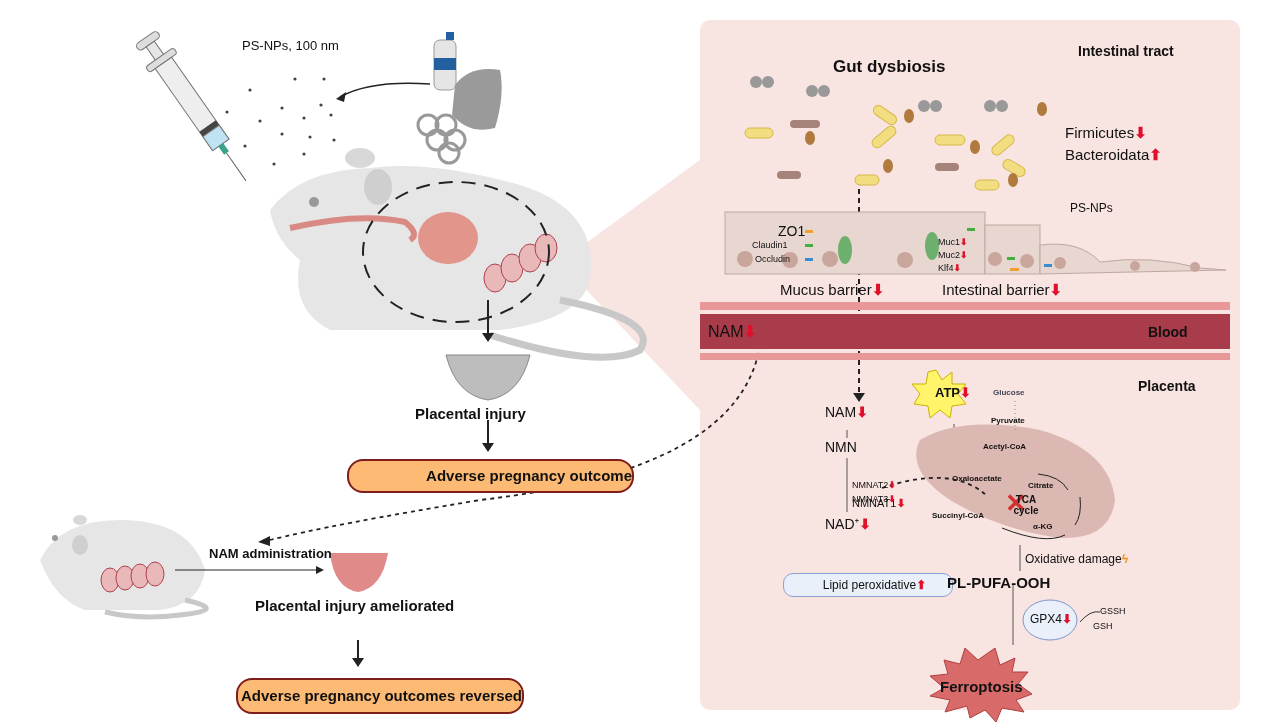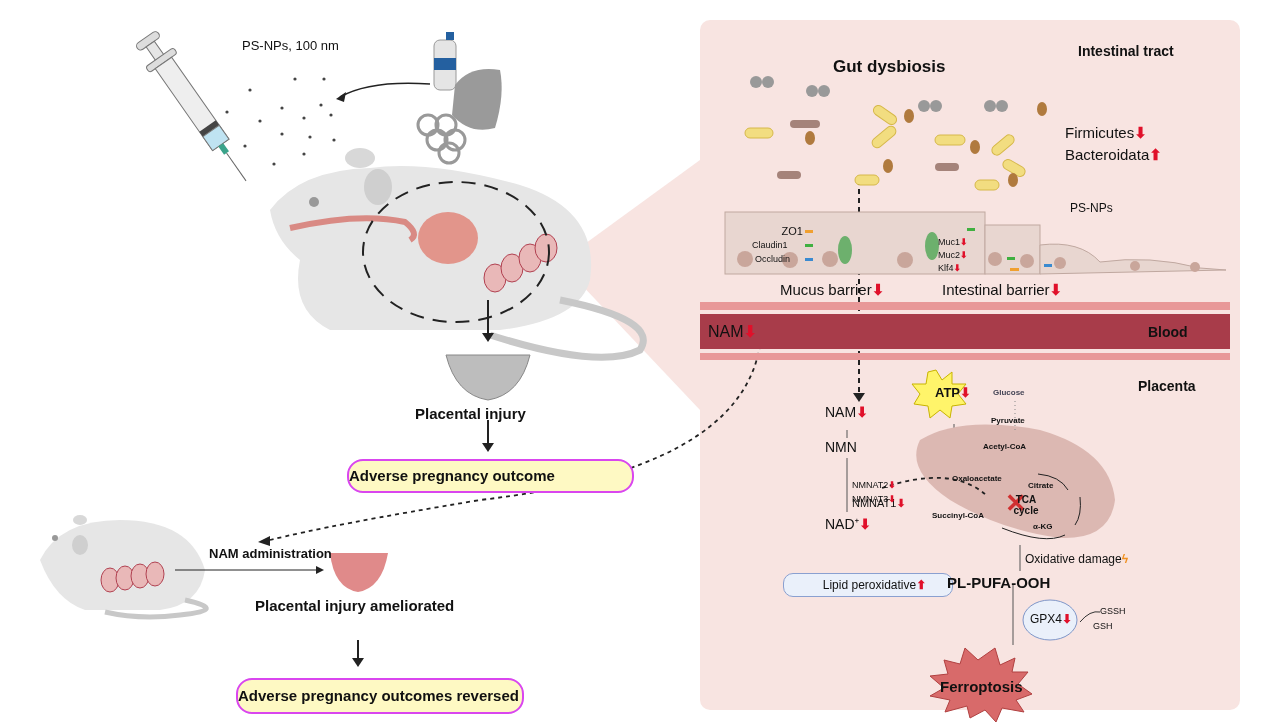--- a/index.html
+++ b/index.html
@@ -2,21 +2,21 @@
 <html><head>
 <meta charset="utf-8">
 <style>
   html,body{margin:0;padding:0;background:#ffffff;}
   body{width:1268px;height:724px;position:relative;overflow:hidden;font-family:"Liberation Sans",sans-serif;color:#111;}
   .abs{position:absolute;padding-left:13px;}
   .panel{position:absolute;left:700px;top:20px;width:540px;height:690px;background:#f8e4e1;border-radius:10px;}
   .txt{position:absolute;white-space:nowrap;}
   .b{font-weight:bold;}
   .arrow-red{color:#e0102a;font-weight:bold;}
-  .pill{position:absolute;border:2px solid #d946ef;border-radius:16px;background:#fef9c3;font-weight:bold;text-align:left;}
+  .pill{position:absolute;border:2px solid #7f1d1d;border-radius:16px;background:#fdba74;font-weight:bold;text-align:right;}
   svg{position:absolute;left:0;top:0;}
 </style>
 </head>
 <body>
 
 <svg width="1268" height="724">
   <polygon points="560,262 700,160 700,410" fill="#f8e4e1"></polygon>
 </svg>
 
 <div class="panel"></div>
@@ -211,21 +211,21 @@
 <div class="txt b" style="left:185px;top:546px;font-size:13px;padding-left:24px;">NAM administration</div>
 <div class="txt b" style="left:255px;top:597px;font-size:15px;">Placental injury ameliorated</div>
 <div class="pill" style="left:218px;top:678px;width:284px;height:32px;line-height:32px;font-size:15px;margin-left:18px;">Adverse pregnancy outcomes reversed</div>
 
 <div class="txt b" style="left:1078px;top:43px;font-size:14px;">Intestinal tract</div>
 <div class="txt b" style="left:833px;top:57px;font-size:17px;">Gut dysbiosis</div>
 <div class="txt" style="left:1065px;top:124px;font-size:15px;"><span>Firmicutes</span><span class="arrow-red">⬇</span></div>
 <div class="txt" style="left:1065px;top:146px;font-size:15px;"><span>Bacteroidata</span><span class="arrow-red">⬆</span></div>
 <div class="txt" style="left:1070px;top:201px;font-size:12px;">PS-NPs</div>
 
-<div class="txt" style="left:778px;top:224px;font-size:11px;text-align:right;line-height:14px;width:25px;">ZO1</div>
+<div class="txt" style="left:778px;top:224px;font-size:14px;text-align:right;line-height:14px;width:25px;">ZO1</div>
 <div class="txt" style="left:752px;top:238px;font-size:9px;line-height:14px;">Claudin1</div>
 <div class="txt" style="left:755px;top:252px;font-size:9px;line-height:14px;">Occludin</div>
 <div class="txt" style="left:938px;top:236px;font-size:9px;line-height:13px;"><span>Muc1</span><span class="arrow-red">⬇</span></div>
 <div class="txt" style="left:938px;top:249px;font-size:9px;line-height:13px;"><span>Muc2</span><span class="arrow-red">⬇</span></div>
 <div class="txt" style="left:938px;top:262px;font-size:9px;line-height:13px;"><span>Klf4</span><span class="arrow-red">⬇</span></div>
 
 <div class="txt" style="left:780px;top:281px;font-size:15px;"><span>Mucus barrier</span><span class="arrow-red">⬇</span></div>
 <div class="txt" style="left:942px;top:281px;font-size:15px;"><span>Intestinal barrier</span><span class="arrow-red">⬇</span></div>
 
 <div class="txt" style="left:708px;top:322px;font-size:16px;"><span>NAM</span><span class="arrow-red">⬇</span></div>

